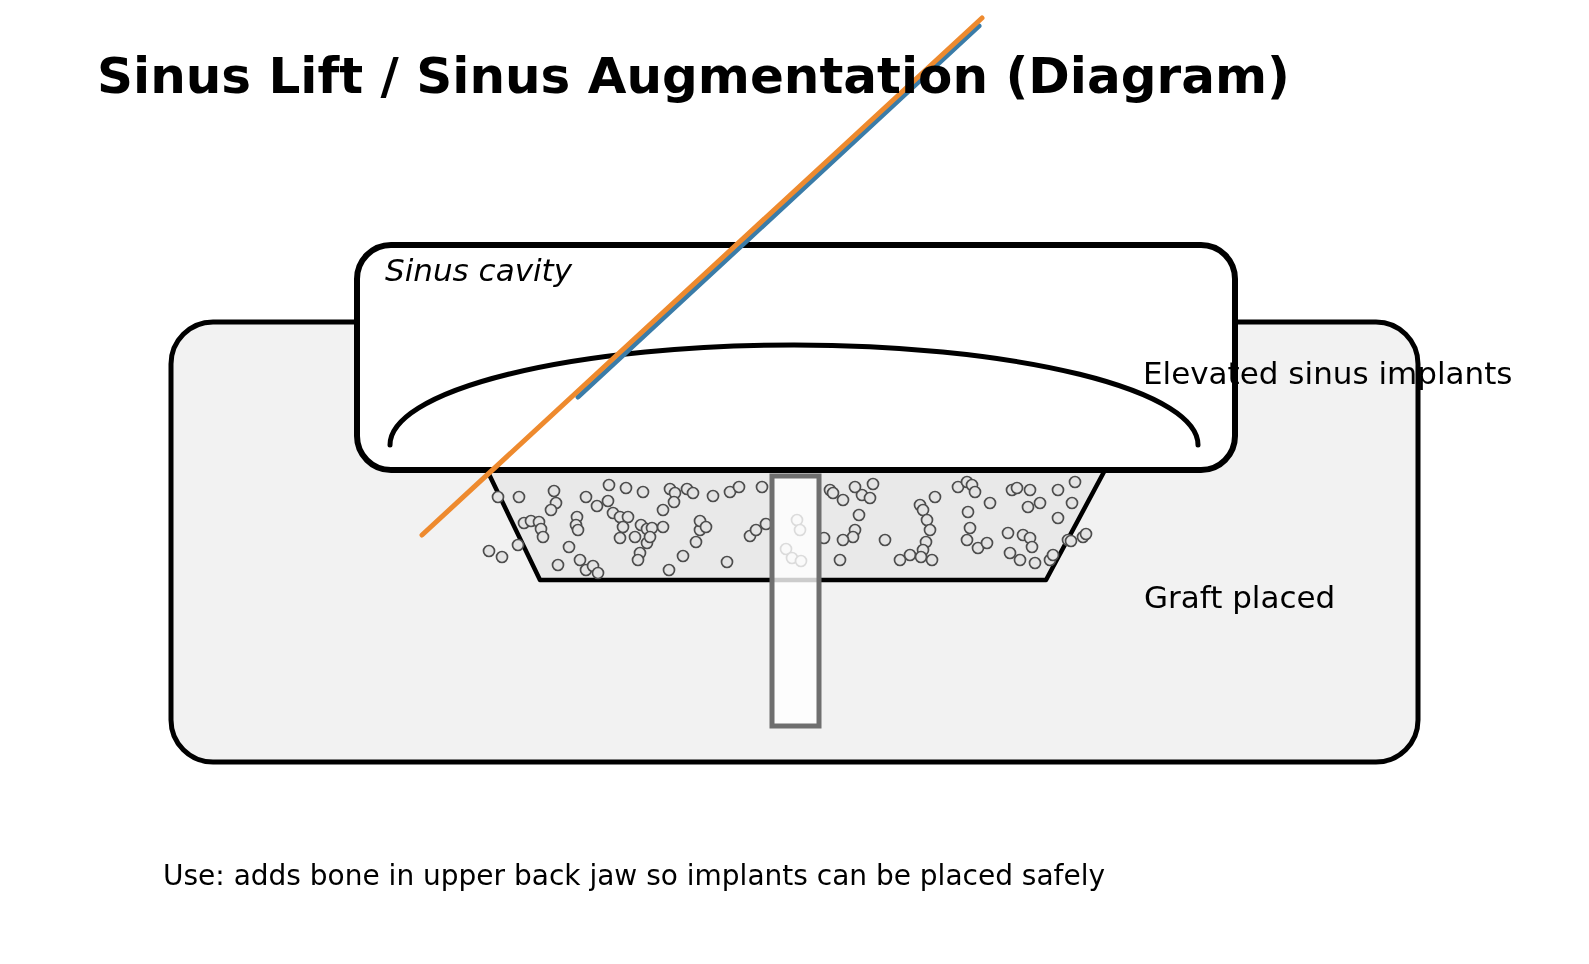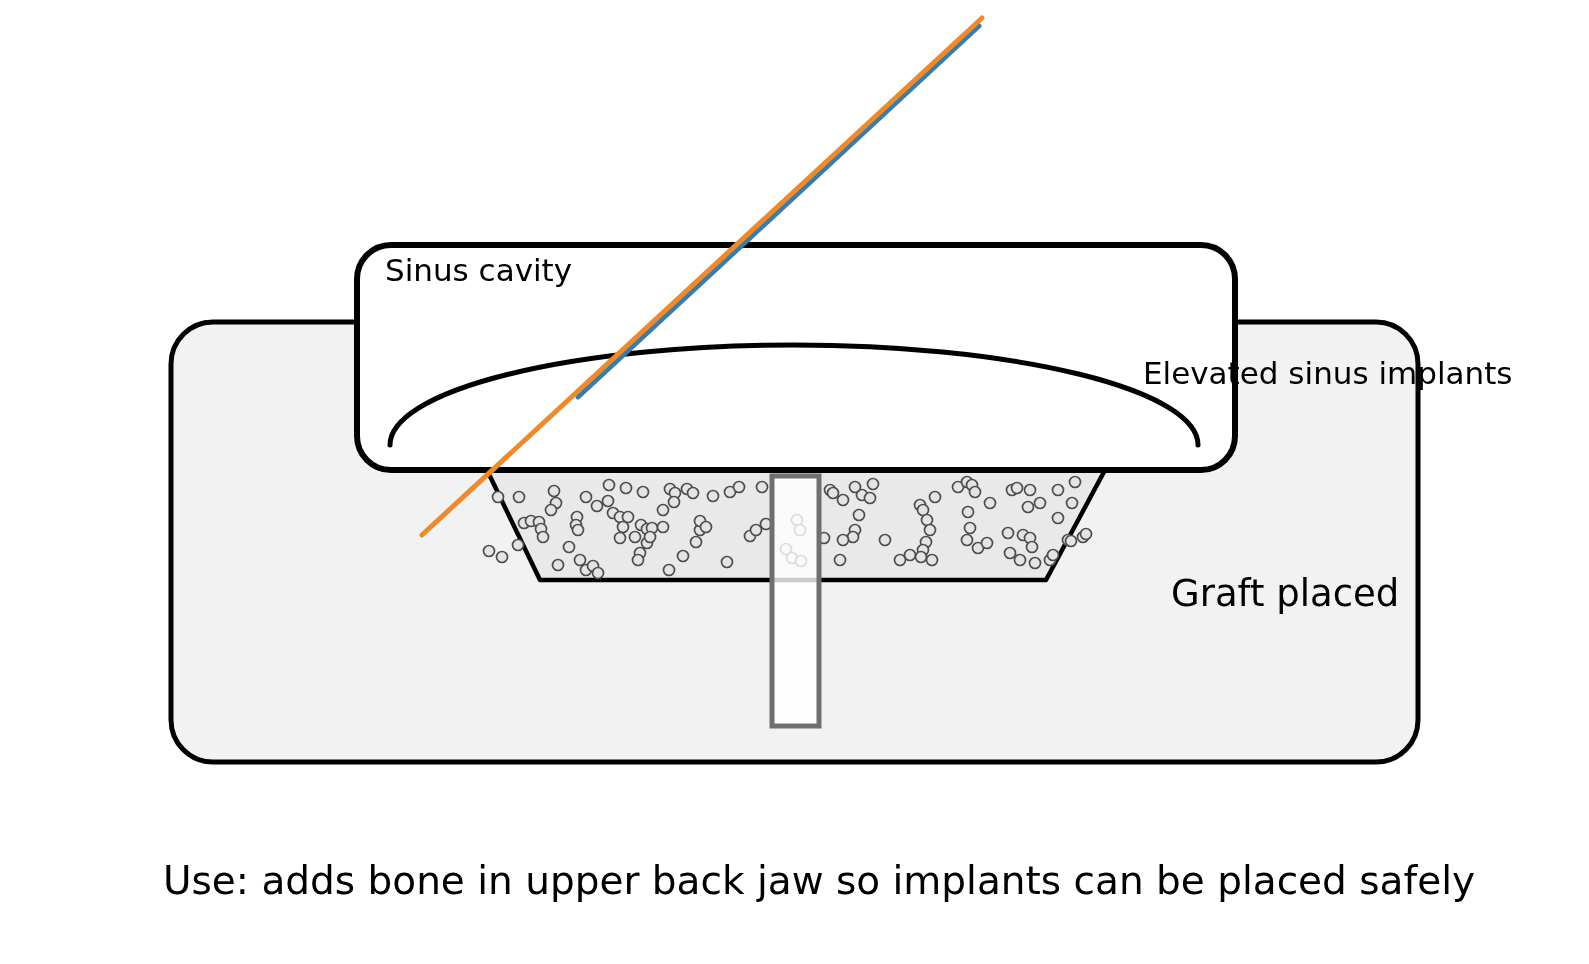--- a/index.html
+++ b/index.html
@@ -15,24 +15,24 @@
     position:absolute;
     color:var(--text,#000);
     white-space:pre;
     line-height:1.05;
   }
   #title{
     left:97px;top:50px;
     font-size:50px;font-weight:700;
     letter-spacing:0px;
   }
-  #label-sinus-cavity{left:385px;top:254px;font-size:31px;}
+  #label-sinus-cavity{left:385px;top:254px;font-size:31px;font-style:italic;}
   #label-elevated-membrane{left:1143px;top:357px;font-size:31px;}
-  #label-graft{left:1144px;top:497px;font-size:37px;margin-left:27px;}
-  #caption{left:163px;top:861px;font-size:39px;}
+  #label-graft{left:1144px;top:516px;font-size:31px;}
+  #caption{left:163px;top:861px;font-size:28px;}
 </style>
 </head>
 <body>
 
 <div id="canvas" style="--background: #ffffff; --text: #000000; --outline: #000000; --bone-fill: #f2f2f2; --graft-fill: #e9e9e9; --particle-fill: #e4e4e4; --particle-stroke: #4d4d4d; --implant-stroke: #6f6f6f; --implant-fill: rgba(255,255,255,0.8); --instrument-orange: #ee8a2e; --instrument-blue: #3a7ca8;">
 
   <svg id="diagram-svg" width="1589" height="964" viewBox="0 0 1589 964">
 
     <rect x="171" y="322" width="1247" height="440" rx="42" ry="42" style="fill:var(--bone-fill,#f2f2f2);stroke:var(--outline,#000);stroke-width:5;"></rect>
 
@@ -168,20 +168,21 @@
     <rect x="772" y="476" width="47" height="250" style="fill:var(--implant-fill,rgba(255,255,255,0.8));stroke:var(--implant-stroke,#6f6f6f);stroke-width:5;"></rect>
 
     <rect x="357" y="245" width="878" height="225" rx="34" ry="34" style="fill:#ffffff;stroke:var(--outline,#000);stroke-width:6;"></rect>
 
     <path d="M 390 445 A 404 100 0 0 1 1198 445" style="fill:none;stroke:var(--outline,#000);stroke-width:5;stroke-linecap:round;"></path>
 
     <line x1="578" y1="397" x2="979" y2="26" style="stroke:var(--instrument-blue,#3a7ca8);stroke-width:5;stroke-linecap:round;"></line>
     <line x1="422" y1="535" x2="982" y2="18" style="stroke:var(--instrument-orange,#ee8a2e);stroke-width:5;stroke-linecap:round;"></line>
   </svg>
 
+  <div id="title" class="label">Sinus Lift / Sinus Augmentation (Diagram)</div>
 
   <div id="label-sinus-cavity" class="label">Sinus cavity</div>
 
   <div id="label-elevated-membrane" class="label">Elevated sinus implants</div>
 
   <div id="label-graft" class="label">
     <div>Graft placed</div>
   </div>
 
   <div id="caption" class="label">Use: adds bone in upper back jaw so implants can be placed safely</div>

